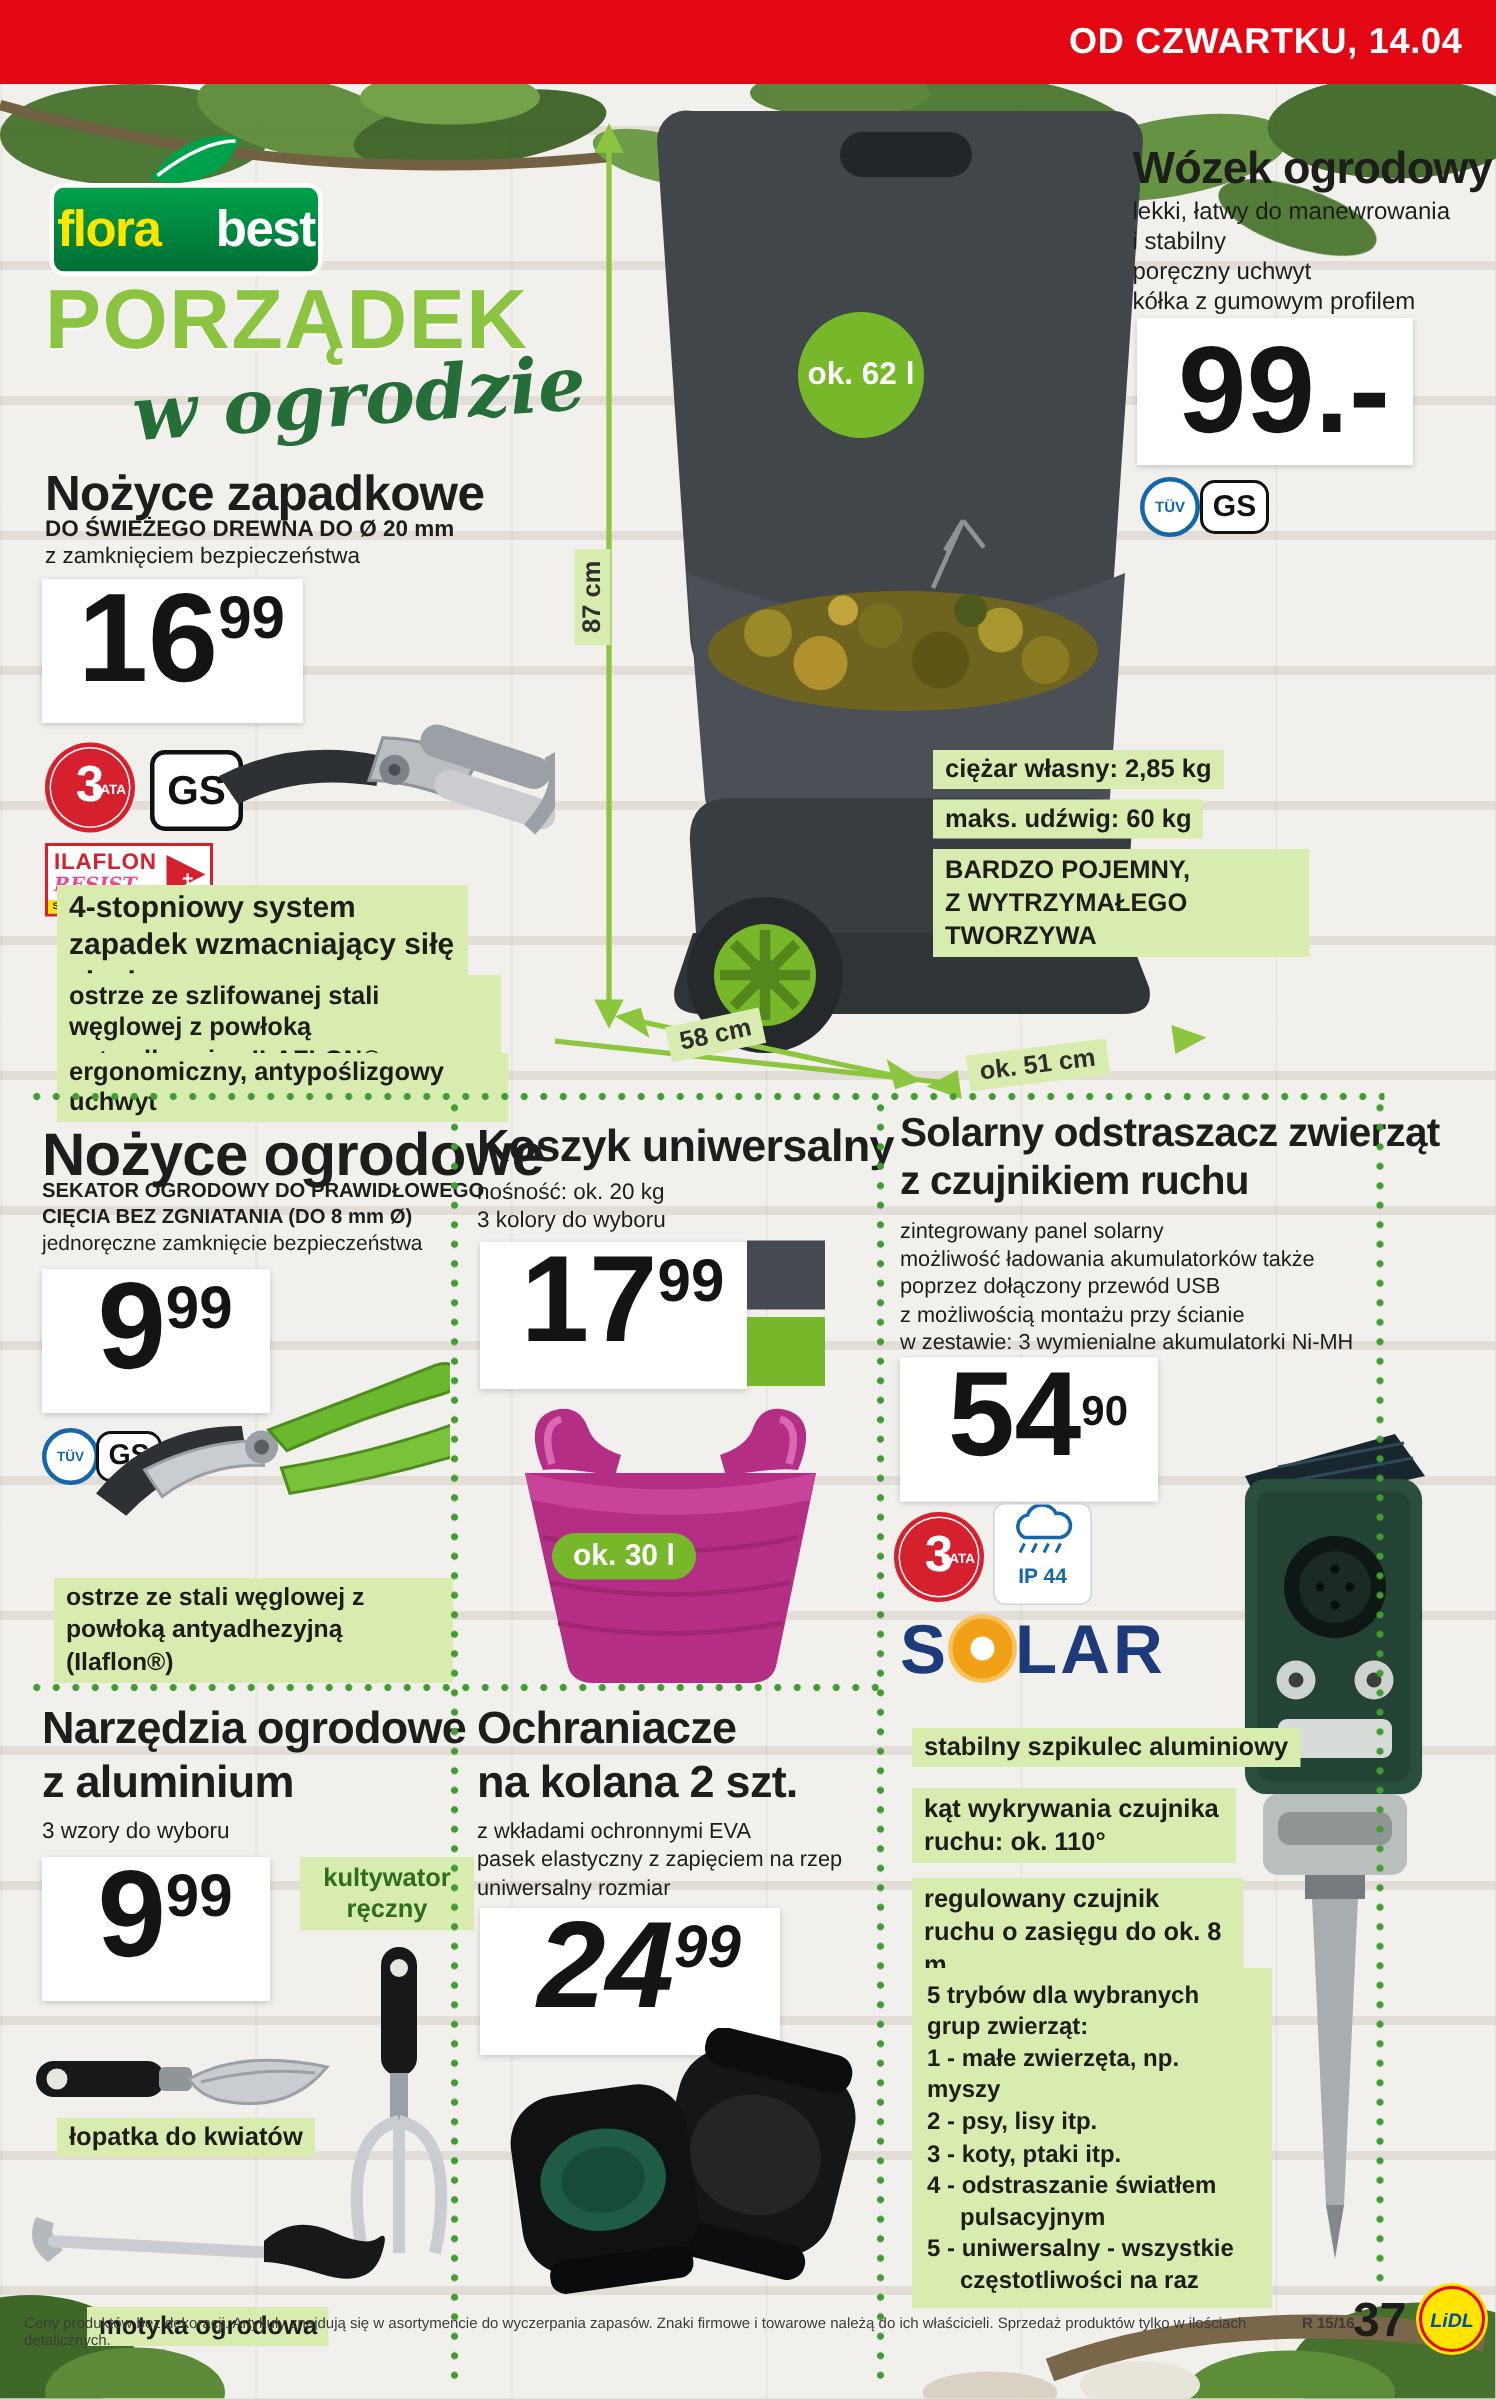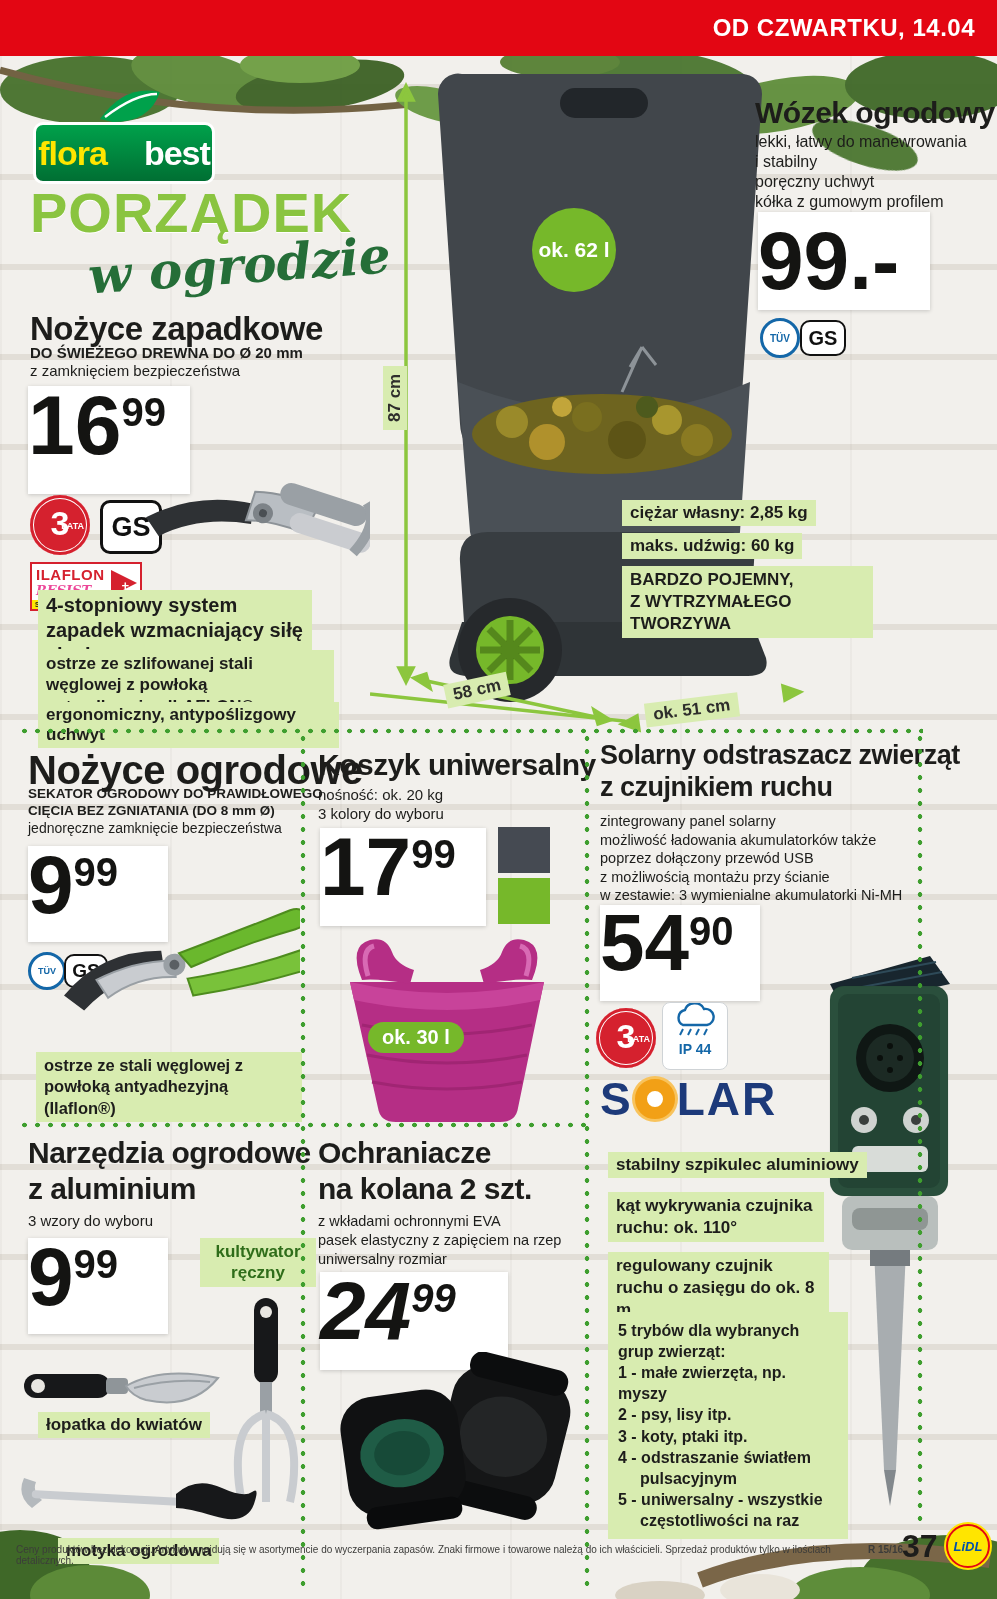--- a/index.html
+++ b/index.html
@@ -22,21 +22,21 @@
   .flbox .flora{color:#ffe500;font-weight:bold;font-size:34px;letter-spacing:-1px;}
   .flbox .best{color:#fff;font-weight:bold;font-size:34px;letter-spacing:-1px;margin-left:37px;}
   .leaf{left:95px;top:84px;width:70px;height:40px;z-index:4;}
   .camp1{left:30px;top:180px;font-size:56px;font-weight:bold;color:#8ac440;letter-spacing:1px;z-index:4;
     text-shadow:0 1px 0 #fff;}
   .camp2{left:88px;top:236px;font-size:50px;font-weight:bold;font-style:italic;color:#256e38;
     font-family:"DejaVu Serif", serif;transform:rotate(-4deg);z-index:4;}
   
   .h1{font-weight:bold;color:#1d1d1b;letter-spacing:-.5px;}
   .sub{color:#1d1d1b;}
-  .pricebox{background:#fff;box-shadow:0 1px 4px rgba(0,0,0,.18);display:flex;align-items:flex-start;justify-content:flex-start;}
+  .pricebox{background:#fff;box-shadow:0 1px 4px rgba(0,0,0,.18);display:flex;align-items:flex-start;justify-content:center;padding-left:12px;}
   .pint{font-weight:bold;color:#141412;line-height:.95;}
   .pdec{font-weight:bold;color:#141412;}
   .gtag{background:#d8ecb0;color:#1d1d1b;font-weight:bold;padding:3px 8px;display:inline-block;}
   
   .dot-h{height:6px;background-image:radial-gradient(circle,#3f9e2f 2.1px,rgba(0,0,0,0) 2.6px);
     background-size:13px 6px;background-repeat:repeat-x;z-index:5;}
   .dot-v{width:6px;background-image:radial-gradient(circle,#3f9e2f 2.1px,rgba(0,0,0,0) 2.6px);
     background-size:6px 13px;background-repeat:repeat-y;z-index:5;}
   
   .b3lata{width:60px;height:60px;border-radius:50%;background:#d5212e;color:#fff;text-align:center;
@@ -111,21 +111,21 @@
   <div class="abs flbox content">
     <span class="flora">flora</span>
       <span class="best">best</span>
   </div>
   <div class="abs camp1 content">PORZĄDEK</div>
   <div class="abs camp2 content">w ogrodzie</div>
 
   <div class="abs content h1" style="left:30px;top:310px;font-size:33px;">Nożyce zapadkowe</div>
   <div class="abs content sub" style="left:30px;top:344px;font-size:15px;font-weight:bold;">DO ŚWIEŻEGO DREWNA DO Ø 20 mm</div>
   <div class="abs content sub" style="left:30px;top:362px;font-size:15px;font-weight:normal;">z zamknięciem bezpieczeństwa</div>
-  <div class="abs content pricebox" style="left:28px;top:386px;width:162px;height:108px;">
+  <div class="abs content pricebox" style="left:28px;top:386px;width:162px;height:96px;">
     <span class="pint" style="font-size:84px;">16</span>
     <span class="pdec" style="font-size:40px;margin-top:4px;">99</span>
   </div>
   <div class="abs content b3lata" style="left:30px;top:495px;">
     <div class="n">3</div>
     <div class="w">LATA</div>
   </div>
   <div class="abs content bgs" style="left:100px;top:500px;width:56px;height:48px;font-size:27px;">GS</div>
   <div class="abs content ilaflon" style="left:30px;top:562px;">
     <div class="l1">ILAFLON</div>
@@ -262,21 +262,21 @@
   <div class="abs content h1" style="left:600px;top:772px;font-size:27px;">z czujnikiem ruchu</div>
   <div class="abs content sub" style="left:600px;top:812px;font-size:14.5px;line-height:1.28;">
     <div>zintegrowany panel solarny</div>
     <div>możliwość ładowania akumulatorków także</div>
     <div>poprzez dołączony przewód USB</div>
     <div>z możliwością montażu przy ścianie</div>
     <div>w zestawie: 3 wymienialne akumulatorki Ni-MH</div>
   </div>
   <div class="abs content pricebox" style="left:600px;top:905px;width:160px;height:96px;">
     <span class="pint" style="font-size:80px;">54</span>
-    <span class="pdec" style="font-size:40px;margin-top:4px;">90</span>
+    <span class="pdec" style="font-size:28px;margin-top:20px;">90</span>
   </div>
   <div class="abs content b3lata" style="left:596px;top:1008px;">
     <div class="n">3</div>
     <div class="w">LATA</div>
   </div>
   <div class="abs content ip44" style="left:662px;top:1002px;">
     <svg width="44" height="34" viewBox="0 0 44 34">
       <path d="M10,22 a8,8 0 0 1 2,-15 a10,9 0 0 1 19,-1 a8,8 0 0 1 3,16 z" fill="#fff" stroke="#1467a8" stroke-width="2.4"></path>
       <g stroke="#1467a8" stroke-width="2">
           <line x1="10" y1="26" x2="7" y2="32"></line>

